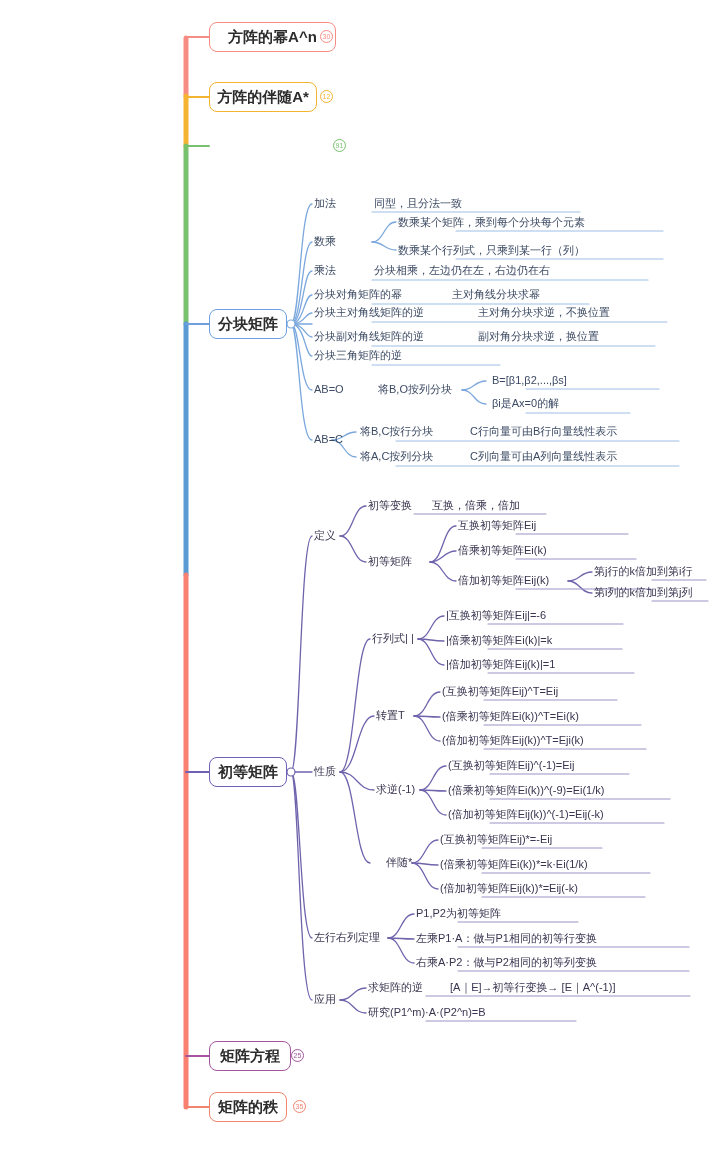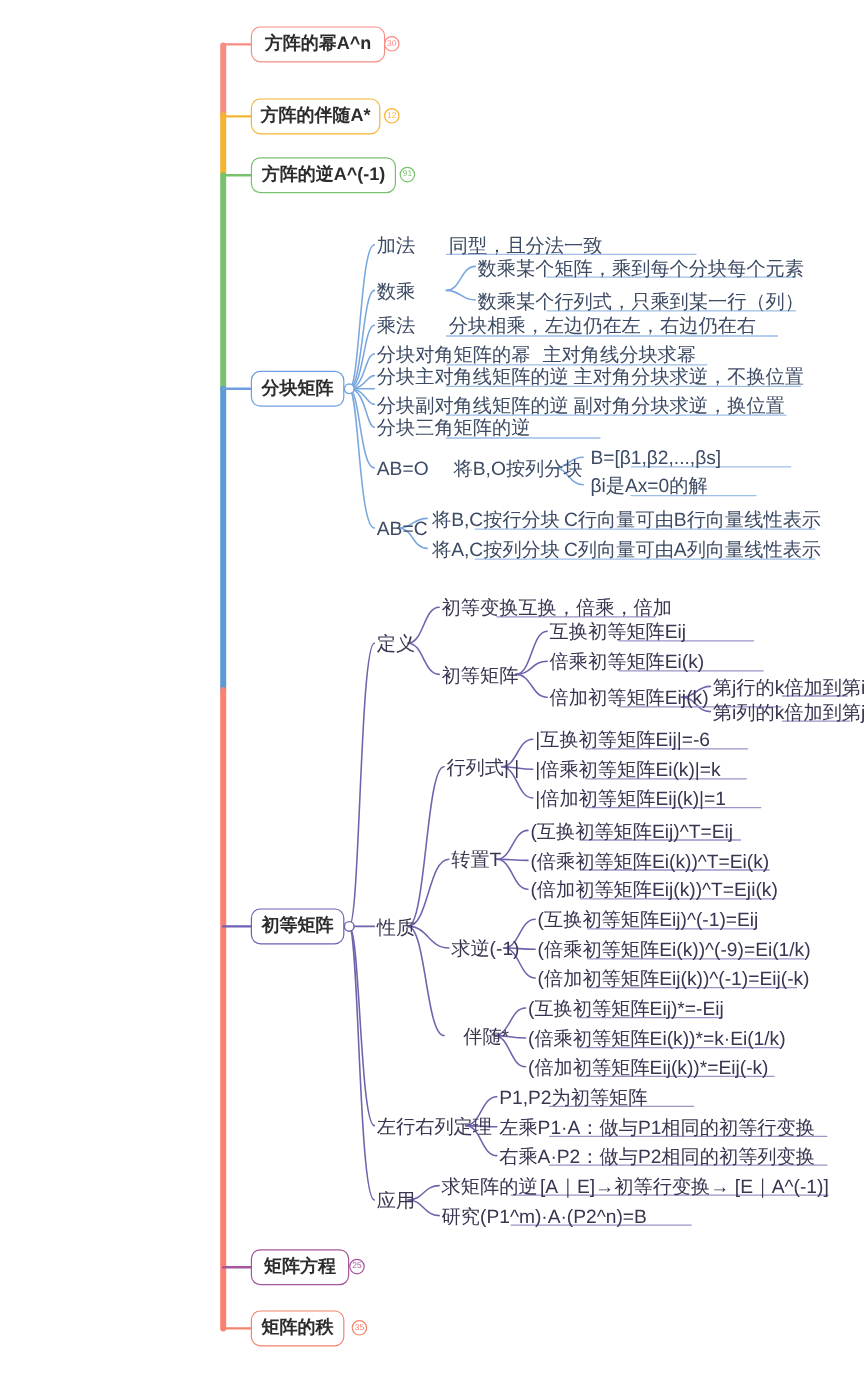--- a/index.html
+++ b/index.html
@@ -19,38 +19,38 @@
     font-weight:bold; color:#2c2c2c; text-align:center;
     line-height:1.28; white-space:pre;
   }
   .root {
     left:18px; top:545px; width:186px; height:72px;
     border:1.6px solid #9aa0a6; border-radius:9px;
     font-size:19px; letter-spacing:.5px;
     box-shadow:0 1px 2px rgba(0,0,0,.14);
   }
   .lvl1 { height:30px; font-size:15px; border-width:1.7px; border-radius:8px; }
-  .n-power   { left:209px; top:22px;  width:112px; border-color:#f78c84; }
+  .n-power   { left:209px; top:22px;  width:127px; border-color:#f78c84; }
   .n-adj     { left:209px; top:82px;  width:108px; border-color:#f5b332; }
   .n-inv     { left:209px; top:131px; width:121px; border-color:#78c16e; }
   .n-block   { left:209px; top:309px; width:78px;  border-color:#6f9fe0; }
   .n-elem    { left:209px; top:757px; width:78px;  border-color:#6f5fb5; }
   .n-eq      { left:209px; top:1041px;width:82px;  border-color:#a4559c; }
   .n-rank    { left:209px; top:1092px;width:78px;  border-color:#f2846e; }
 
   
   .badge {
     position:absolute; width:13px; height:13px; border-radius:50%;
     border:1px solid currentColor; font-size:7px; line-height:11px;
     text-align:center; font-weight:normal; background:#fff;
   }
 
   
   .tnode {
-    position:absolute; white-space:nowrap; font-size:16px;
+    position:absolute; white-space:nowrap; font-size:11px;
     color:#3b3b46; line-height:1;
   }
   .tnode.blue   { color:#3c4a63; }
   .tnode.purple { color:#3a3450; }
 </style>
 </head>
 <body>
 
 <div id="canvas">
 
@@ -201,21 +201,20 @@
     </g>
   </svg>
 
 
   <div class="boxnode lvl1 n-power">方阵的幂A^n</div>
   <div class="badge" style="left:320px; top:30px; color:#f78c84;">30</div>
 
   <div class="boxnode lvl1 n-adj">方阵的伴随A*</div>
   <div class="badge" style="left:320px; top:90px; color:#f5b332;">12</div>
 
-  <div class="boxnode lvl1 n-inv">方阵的逆A^(-1)</div>
   <div class="badge" style="left:333px; top:139px; color:#78c16e;">91</div>
 
   <div class="boxnode lvl1 n-block">分块矩阵</div>
   <div class="boxnode lvl1 n-elem">初等矩阵</div>
 
   <div class="boxnode lvl1 n-eq">矩阵方程</div>
   <div class="badge" style="left:291px; top:1049px; color:#a4559c;">25</div>
 
   <div class="boxnode lvl1 n-rank">矩阵的秩</div>
   <div class="badge" style="left:293px; top:1100px; color:#f2846e;">35</div>

